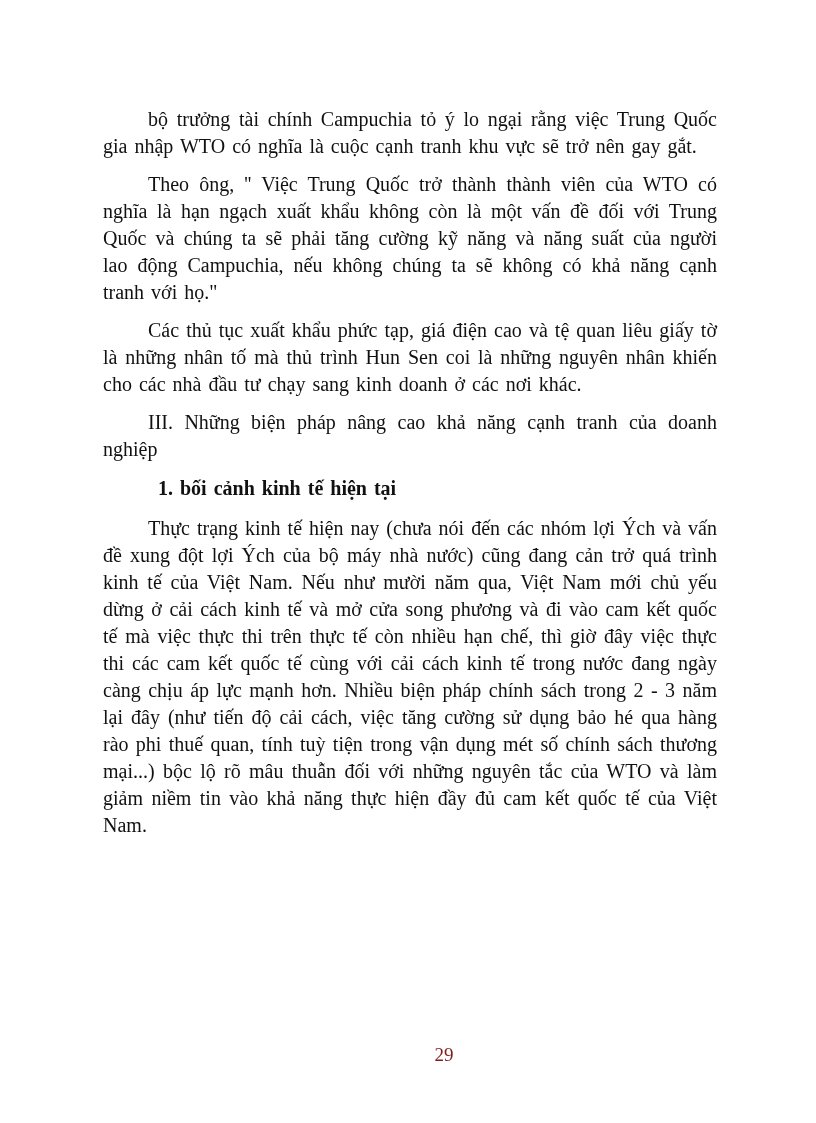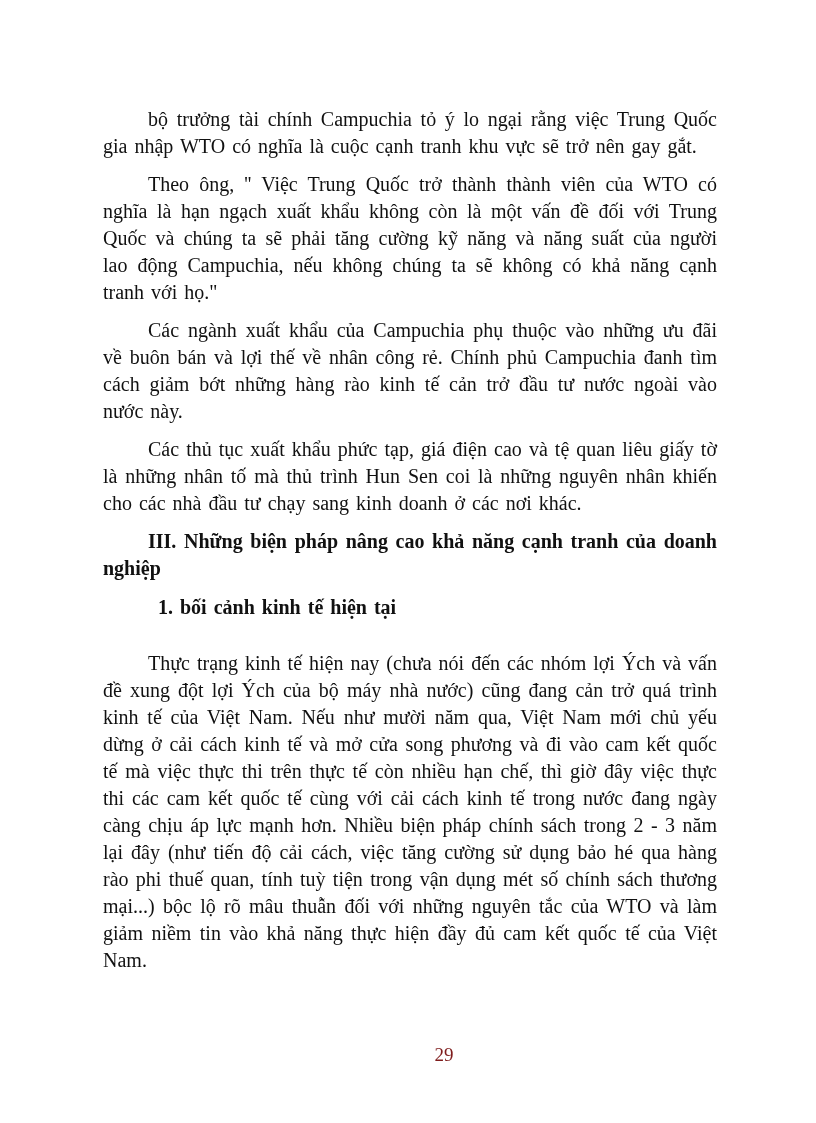--- a/index.html
+++ b/index.html
@@ -24,48 +24,47 @@
   }
   .para {
     margin: 0 0 11px 0;
     font-size: 20px;
     line-height: 27px;
     text-align: justify;
     text-indent: 45px;
     word-spacing: 2px;
   }
   .para.heading {
-    font-weight: bold;
+    font-weight: normal;
     margin-top: 6px;
     margin-bottom: 12px;
   }
   .para.subheading {
     font-weight: bold;
     text-indent: 55px;
     text-align: left;
-    margin-bottom: 29px;
+    margin-bottom: 13px;
   }
   .page-number {
     position: absolute;
     left: 0;
     top: 1044px;
     width: 100%;
     text-align: center;
     font-size: 19px;
     color: #7f1d1d;
     margin-left: 36px;
   }
 </style>
 </head>
 <body>
 
 <div class="page">
   <div class="text-block">
     <p class="para">bộ trưởng tài chính Campuchia tỏ ý lo ngại rằng việc Trung Quốc gia nhập WTO có nghĩa là cuộc cạnh tranh khu vực sẽ trở nên gay gắt.</p>
     <p class="para">Theo ông, '' Việc Trung Quốc trở thành thành viên của WTO có nghĩa là hạn ngạch xuất khẩu không còn là một vấn đề đối với Trung Quốc và chúng ta sẽ phải tăng cường kỹ năng và năng suất của người lao động Campuchia, nếu không chúng ta sẽ không có khả năng cạnh tranh với họ."</p>
-    <p class="para">Các ngành xuất khẩu của Campuchia phụ thuộc vào những ưu đãi về buôn bán và lợi thế về nhân công rẻ. Chính phủ Campuchia đanh tìm cách giảm bớt những hàng rào kinh tế cản trở đầu tư nước ngoài vào nước này.</p>
     <p class="para">Các thủ tục xuất khẩu phức tạp, giá điện cao và tệ quan liêu giấy tờ là những nhân tố mà thủ trình Hun Sen coi là những nguyên nhân khiến cho các nhà đầu tư chạy sang kinh doanh ở các nơi khác.</p>
     <p class="para heading">III. Những biện pháp nâng cao khả năng cạnh tranh của doanh nghiệp</p>
     <p class="para subheading">1. bối cảnh kinh tế hiện tại</p>
     <p class="para">Thực trạng kinh tế hiện nay (chưa nói đến các nhóm lợi Ých và vấn đề xung đột lợi Ých của bộ máy nhà nước) cũng đang cản trở quá trình kinh tế của Việt Nam. Nếu như mười năm qua, Việt Nam mới chủ yếu dừng ở cải cách kinh tế và mở cửa song phương và đi vào cam kết quốc tế mà việc thực thi trên thực tế còn nhiều hạn chế, thì giờ đây việc thực thi các cam kết quốc tế cùng với cải cách kinh tế trong nước đang ngày càng chịu áp lực mạnh hơn. Nhiều biện pháp chính sách trong 2 - 3 năm lại đây (như tiến độ cải cách, việc tăng cường sử dụng bảo hé qua hàng rào phi thuế quan, tính tuỳ tiện trong vận dụng mét số chính sách thương mại...) bộc lộ rõ mâu thuẫn đối với những nguyên tắc của WTO và làm giảm niềm tin vào khả năng thực hiện đầy đủ cam kết quốc tế của Việt Nam.</p>
   </div>
   <div class="page-number">29</div>
 </div>
 
 </body></html>

